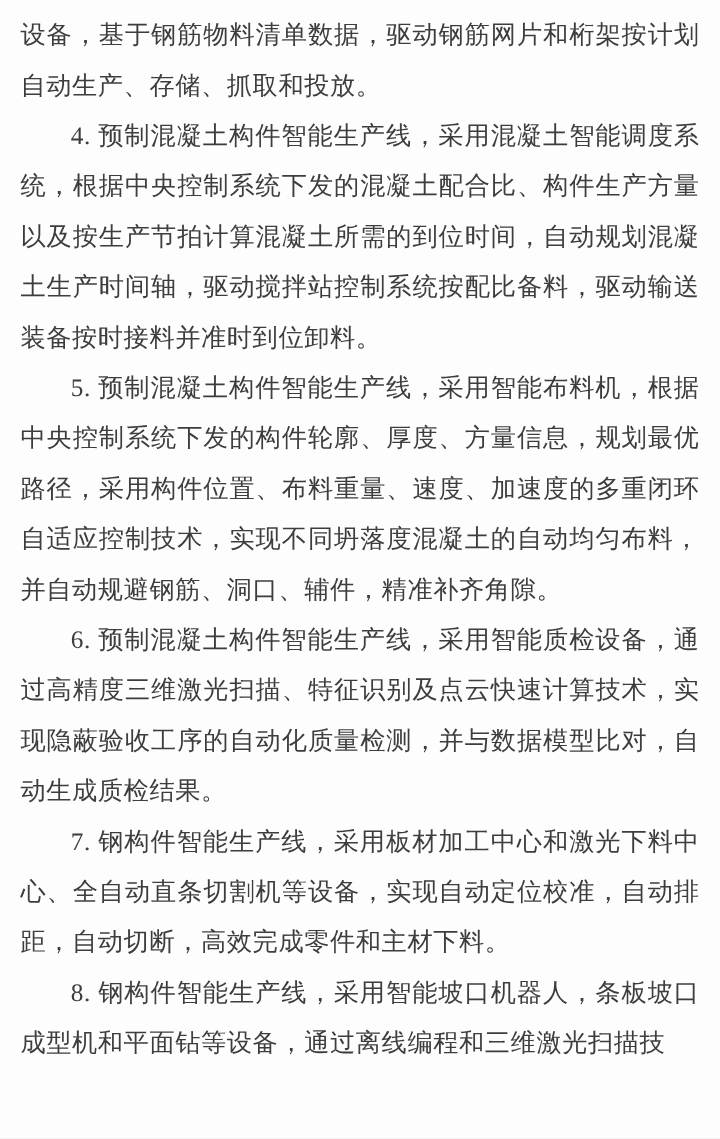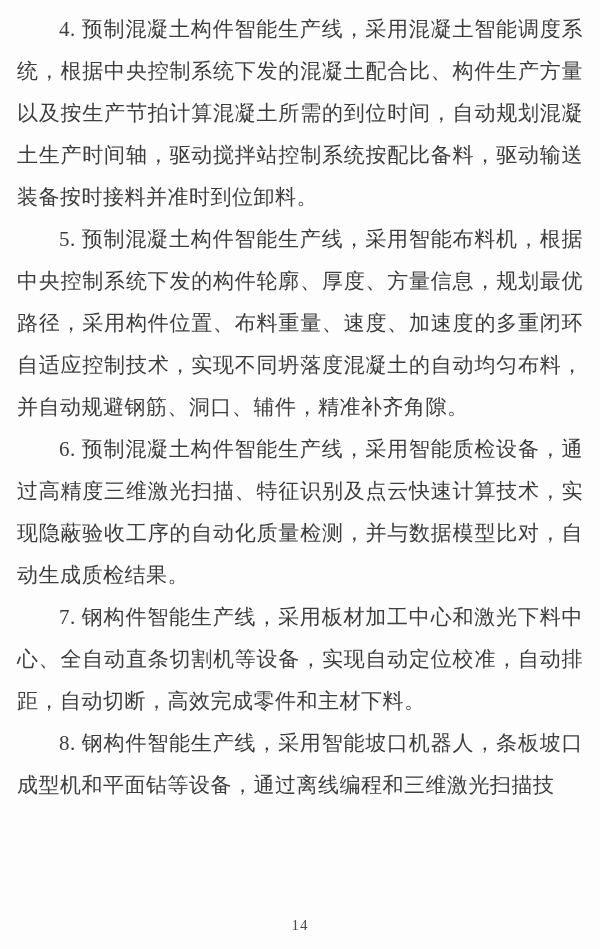--- a/index.html
+++ b/index.html
@@ -45,20 +45,20 @@
     font-size: 15px;
     letter-spacing: 1px;
     color: #4a4a4a;
   }
 </style>
 </head>
 <body>
 
 <div class="page">
   <div class="text-block">
+    <p>设备，基于钢筋物料清单数据，驱动钢筋网片和桁架按计划自动生产、存储、抓取和投放。</p>
     <p class="indent">4. 预制混凝土构件智能生产线，采用混凝土智能调度系统，根据中央控制系统下发的混凝土配合比、构件生产方量以及按生产节拍计算混凝土所需的到位时间，自动规划混凝土生产时间轴，驱动搅拌站控制系统按配比备料，驱动输送装备按时接料并准时到位卸料。</p>
     <p class="indent">5. 预制混凝土构件智能生产线，采用智能布料机，根据中央控制系统下发的构件轮廓、厚度、方量信息，规划最优路径，采用构件位置、布料重量、速度、加速度的多重闭环自适应控制技术，实现不同坍落度混凝土的自动均匀布料，并自动规避钢筋、洞口、辅件，精准补齐角隙。</p>
     <p class="indent">6. 预制混凝土构件智能生产线，采用智能质检设备，通过高精度三维激光扫描、特征识别及点云快速计算技术，实现隐蔽验收工序的自动化质量检测，并与数据模型比对，自动生成质检结果。</p>
     <p class="indent">7. 钢构件智能生产线，采用板材加工中心和激光下料中心、全自动直条切割机等设备，实现自动定位校准，自动排距，自动切断，高效完成零件和主材下料。</p>
     <p class="indent">8. 钢构件智能生产线，采用智能坡口机器人，条板坡口成型机和平面钻等设备，通过离线编程和三维激光扫描技</p>
   </div>
-  <div class="footer">14</div>
 </div>
 
 </body></html>

